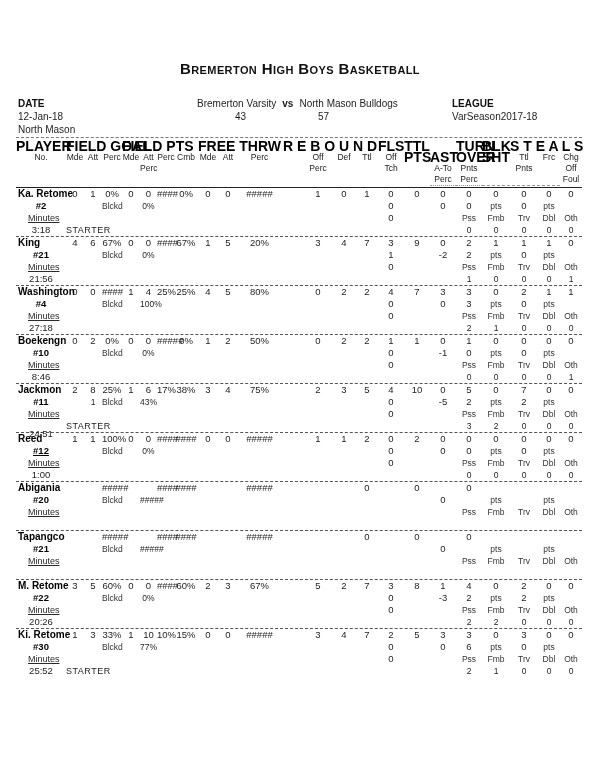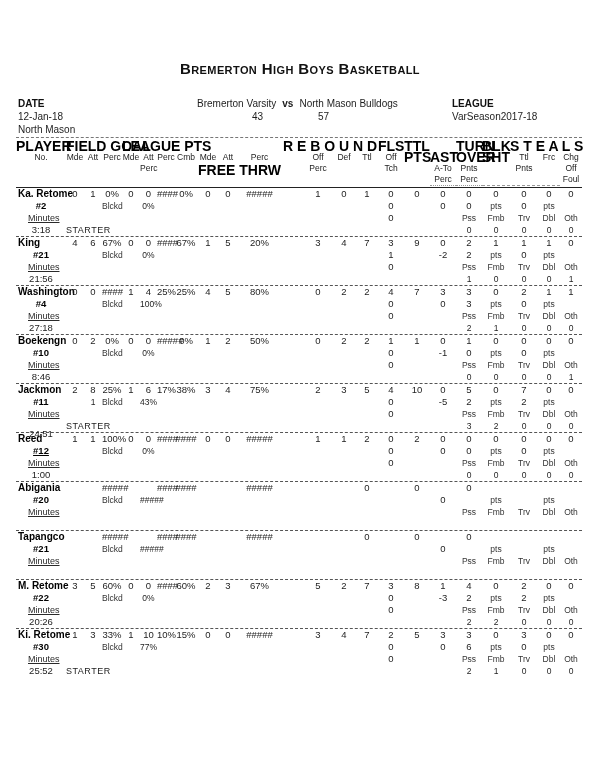--- a/index.html
+++ b/index.html
@@ -40,36 +40,36 @@
   <div class="title">Bremerton High Boys Basketball</div>
 
   <div class="meta">
     <div class="m-label" style="left:18px;top:0;">DATE</div>
     <div style="left:18px;top:13px;">12-Jan-18</div>
     <div style="left:18px;top:26px;">North Mason</div>
 
     <div style="left:197px;top:0;">
       <span>Bremerton Varsity</span><span class="vs">vs</span><span>North Mason Bulldogs</span>
     </div>
-    <div style="left:235px;top:13px;width:45px;text-align:center;">43</div>
+    <div style="left:235px;top:13px;width:45px;text-align:left;">43</div>
     <div style="left:318px;top:13px;">57</div>
 
     <div class="m-label" style="left:452px;top:0;">LEAGUE</div>
     <div style="left:452px;top:13px;">VarSeason2017-18</div>
   </div>
 
   <div class="rule-dashed"></div>
 
   <div id="stats" class="stats">
       <div class="header-block">
         <div class="row hrow">
           <div class="c hb left" style="grid-column: 1;">PLAYER</div>
           <div class="c hb" style="grid-column: 2 / span 3;">FIELD GOAL</div>
-          <div class="c hb" style="grid-column: 5 / span 3;">LEAGUE PTS</div>
-          <div class="c hb" style="grid-column: 9 / span 3; margin-top: 24px;">FREE THRW</div>
+          <div class="c hb" style="grid-column: 5 / span 3;">FIELD PTS</div>
+          <div class="c hb" style="grid-column: 9 / span 3;">FREE THRW</div>
           <div class="c hb" style="grid-column: 12 / span 4;">R E B O U N D</div>
           <div class="c hb" style="grid-column: 16;">FLS</div>
           <div class="c hb" style="grid-column: 17;">TTL</div>
           <div class="c hb" style="grid-column: 19;">TURN</div>
           <div class="c hb" style="grid-column: 20;">BLK</div>
           <div class="c hb" style="grid-column: 21 / span 3;">S T E A L S</div>
         </div>
         <div class="row hrow">
           <div class="c" style="grid-column: 1;">No.</div>
           <div class="c" style="grid-column: 2;">Mde</div>

